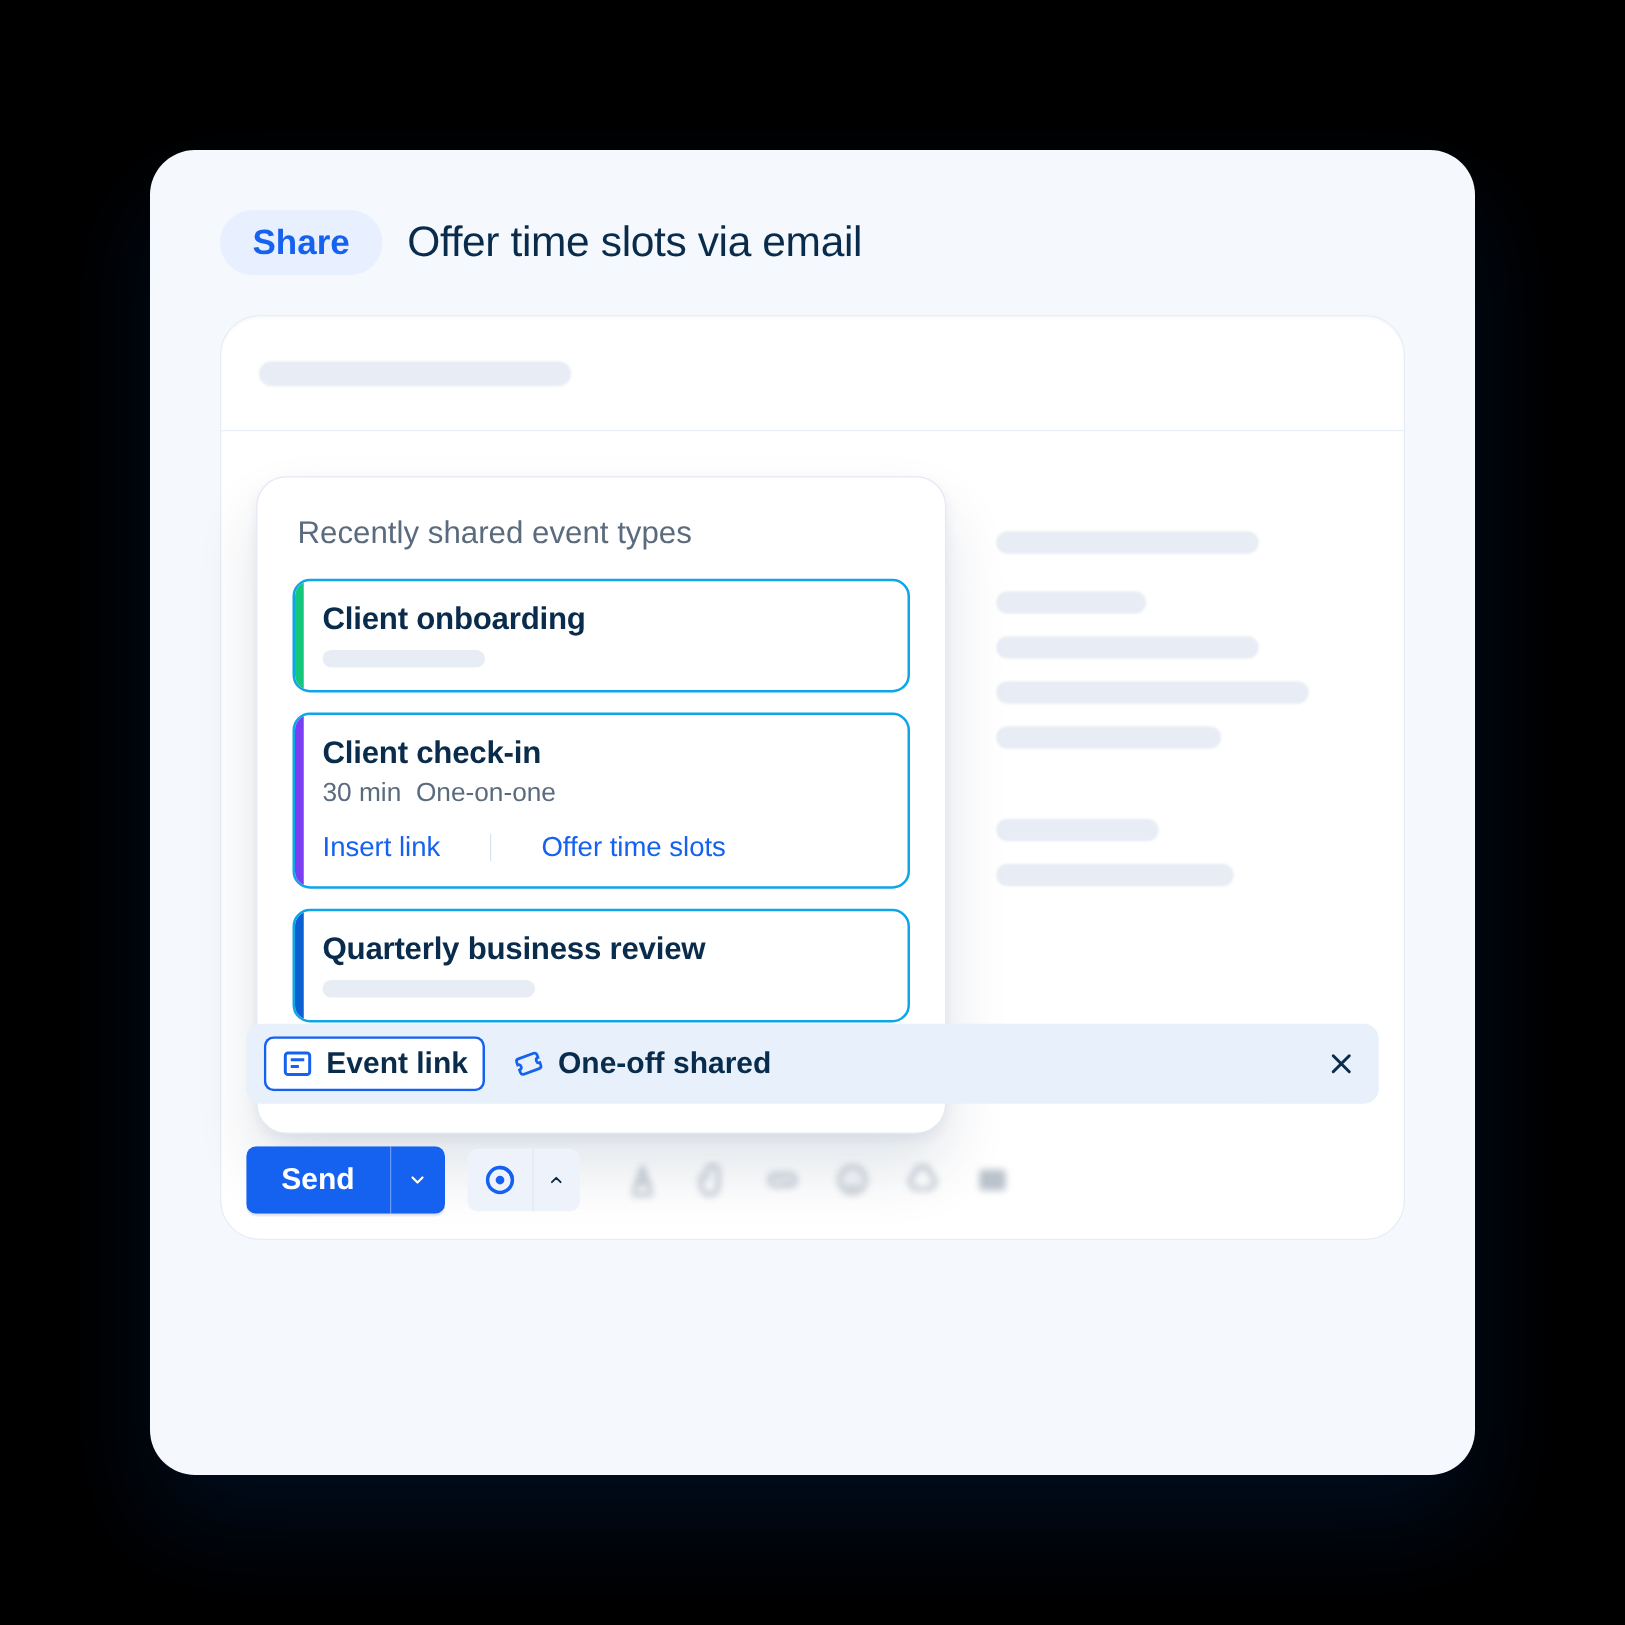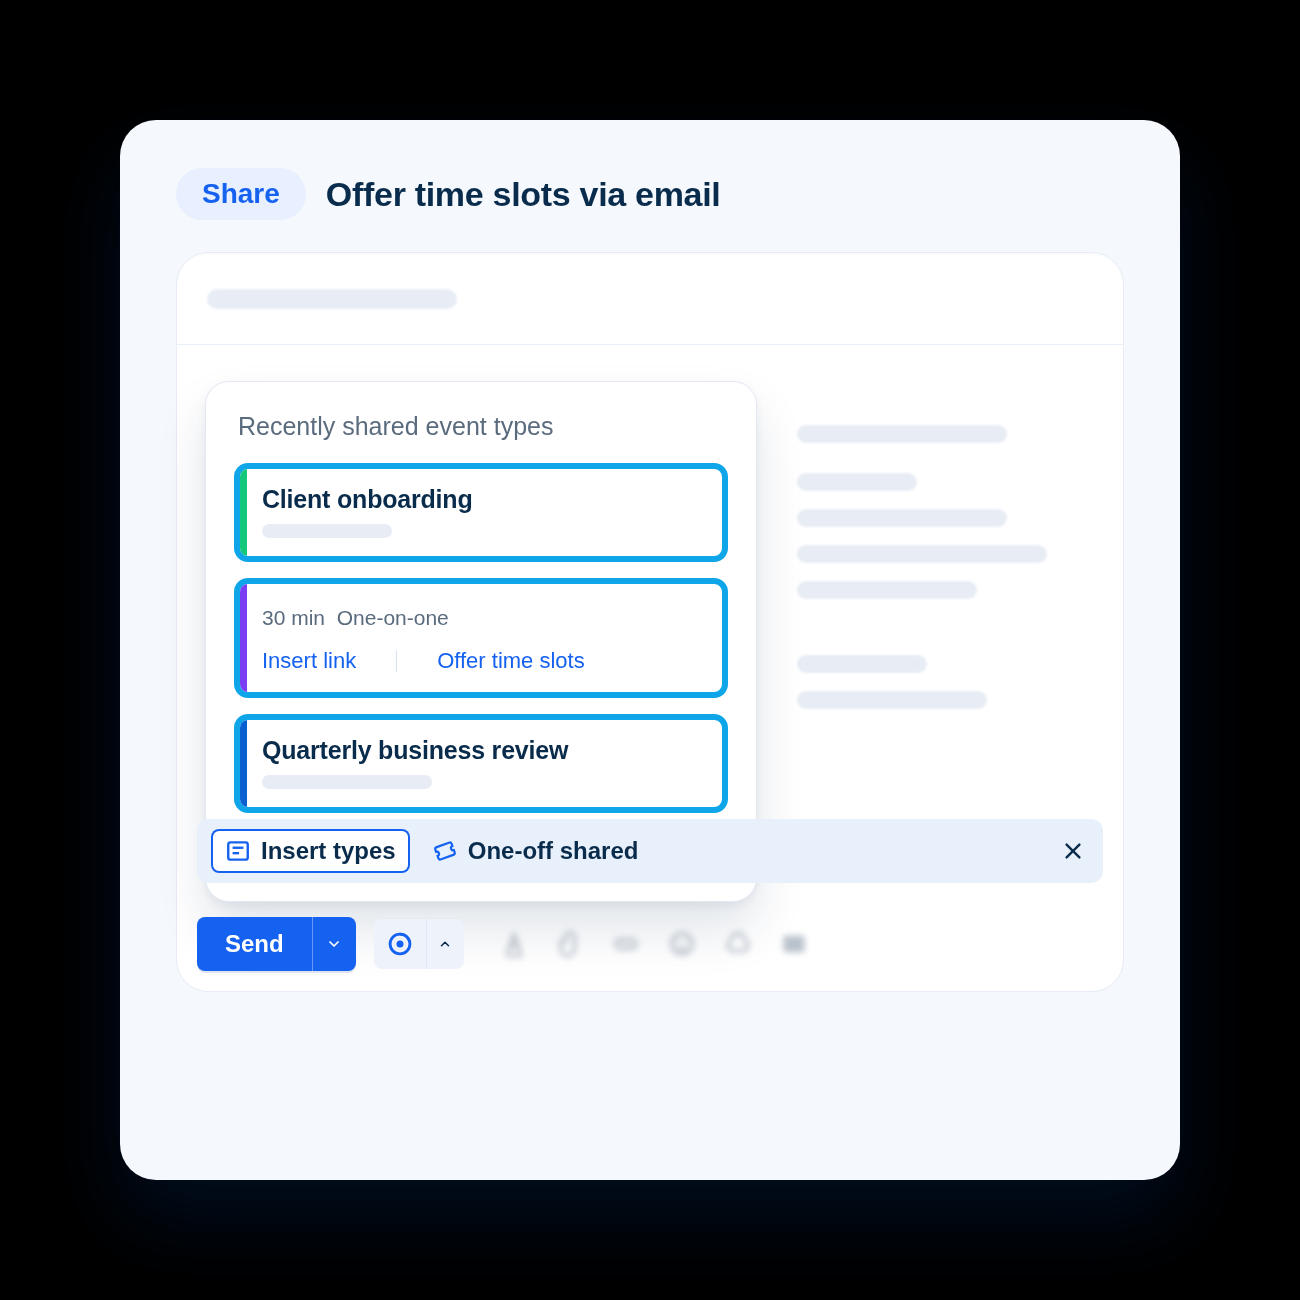--- a/index.html
+++ b/index.html
@@ -2,30 +2,30 @@
 <html><head>
   <meta charset="utf-8">
   <style>
     * { margin: 0; padding: 0; box-sizing: border-box; }
     body { font-family: -apple-system, BlinkMacSystemFont, 'Segoe UI', sans-serif; background: #000; width: 1300px; height: 1300px; overflow: hidden; }
     .canvas { width: 1300px; height: 1300px; background: #000; position: relative; display: flex; align-items: center; justify-content: center; }
     .card-outer { width: 1060px; height: 1060px; background: #f5f8fc; border-radius: 36px; box-shadow: 0 40px 80px rgba(0,50,120,.25), 0 0 0 1px rgba(0,50,120,.04); position: relative; overflow: hidden; }
 
     .header-row { display: flex; align-items: center; gap: 20px; padding: 48px 56px 24px; }
     .share-pill { background: #e8efff; color: #1662f0; font-weight: 600; font-size: 28px; padding: 10px 26px; border-radius: 999px; }
-    .page-title { color: #0a2c4c; font-size: 34px; font-weight: 700; letter-spacing: -0.3px; }
+    .page-title { color: #0a2c4c; font-size: 34px; font-weight: 400; letter-spacing: -0.3px; }
 
     .compose-panel { margin: 8px 56px 0; background: #fff; border: 1px solid #e7ecf5; border-radius: 32px; height: 740px; position: relative; overflow: visible; box-shadow: 0 2px 0 rgba(10,40,80,.02) inset; }
     .top-band { height: 92px; border-bottom: 1px solid #eaf0f8; }
     .ph-line { position: absolute; background: #e8edf5; border-radius: 12px; filter: blur(1px); }
 
     .popup { position: absolute; top: 128px; left: 28px; width: 552px; background: #fff; border: 1px solid #e3e9f3; border-radius: 24px; box-shadow: 0 28px 50px rgba(10,40,80,.12), 0 4px 10px rgba(10,40,80,.06); padding: 30px 28px 26px; }
     .popup-title { color: #5b6b7e; font-size: 25px; font-weight: 500; margin-bottom: 22px; padding-left: 4px; }
 
-    .event-card { border: 6px solid #0ea5e9; border-radius: 14px; padding: 16px 22px 18px; margin-bottom: 16px; position: relative; overflow: hidden; cursor: pointer; }
+    .event-card { border: 2px solid #0ea5e9; border-radius: 14px; padding: 16px 22px 18px; margin-bottom: 16px; position: relative; overflow: hidden; cursor: pointer; }
     .event-card .stripe { position: absolute; left: 0; top: 0; bottom: 0; width: 7px; }
     .event-title { color: #0a2c4c; font-size: 25px; font-weight: 700; letter-spacing: -0.2px; }
     .event-sub { color: #5b6b7e; font-size: 21px; margin-top: 6px; }
     .ph-sub { height: 14px; width: 130px; background: #e8edf5; border-radius: 8px; margin-top: 10px; }
 
     .event-actions { display: flex; align-items: center; margin-top: 18px; gap: 40px; font-size: 22px; }
     .action-link { color: #1662f0; font-weight: 500; cursor: pointer; }
     .act-divider { width: 1px; height: 22px; background: #d9e2ef; }
 
     .view-all { color: #0a2c4c; font-size: 22px; font-weight: 500; text-decoration: underline; cursor: pointer; display: inline-block; margin-top: 8px; margin-left: 4px; }
@@ -75,20 +75,21 @@
         <div class="popup-title">Recently shared event types</div>
 
         <div class="event-card">
           <div class="stripe" style="background:#14c77b"></div>
           <div class="event-title">Client onboarding</div>
           <div class="ph-sub"></div>
         </div>
 
         <div class="event-card">
           <div class="stripe" style="background:#7a3ff2"></div>
+          <div class="event-title">Client check-in</div>
           <div class="event-sub">
             <span>30 min</span>&nbsp;&nbsp;<span>One-on-one</span>
           </div>
           <div class="event-actions">
             <span class="action-link">Insert link</span>
             <span class="act-divider"></span>
             <span class="action-link">Offer time slots</span>
           </div>
         </div>
 
@@ -109,21 +110,21 @@
 
       <div class="toolbar-chips">
         <div class="chip active">
           <span class="chip-icon">
             <svg viewBox="0 0 24 24" width="26" height="26">
                 <rect x="3" y="4" width="18" height="16" rx="2" fill="none" stroke="#1662f0" stroke-width="2.2"></rect>
                 <line x1="7" y1="9" x2="17" y2="9" stroke="#1662f0" stroke-width="2.2"></line>
                 <line x1="7" y1="14" x2="13" y2="14" stroke="#1662f0" stroke-width="2.2"></line>
               </svg>
           </span>
-          <span>Insert types</span>
+          <span>Event link</span>
         </div>
         <div class="chip">
           <span class="chip-icon">
             <svg viewBox="0 0 24 24" width="26" height="26">
                 <path d="M4 8a2 2 0 0 1 2-2h12a2 2 0 0 1 2 2v2a2 2 0 0 0 0 4v2a2 2 0 0 1-2 2H6a2 2 0 0 1-2-2v-2a2 2 0 0 0 0-4z" fill="none" stroke="#1662f0" stroke-width="2" transform="rotate(-20 12 12)"></path>
               </svg>
           </span>
           <span>One-off shared</span>
         </div>
         <div class="closex">

